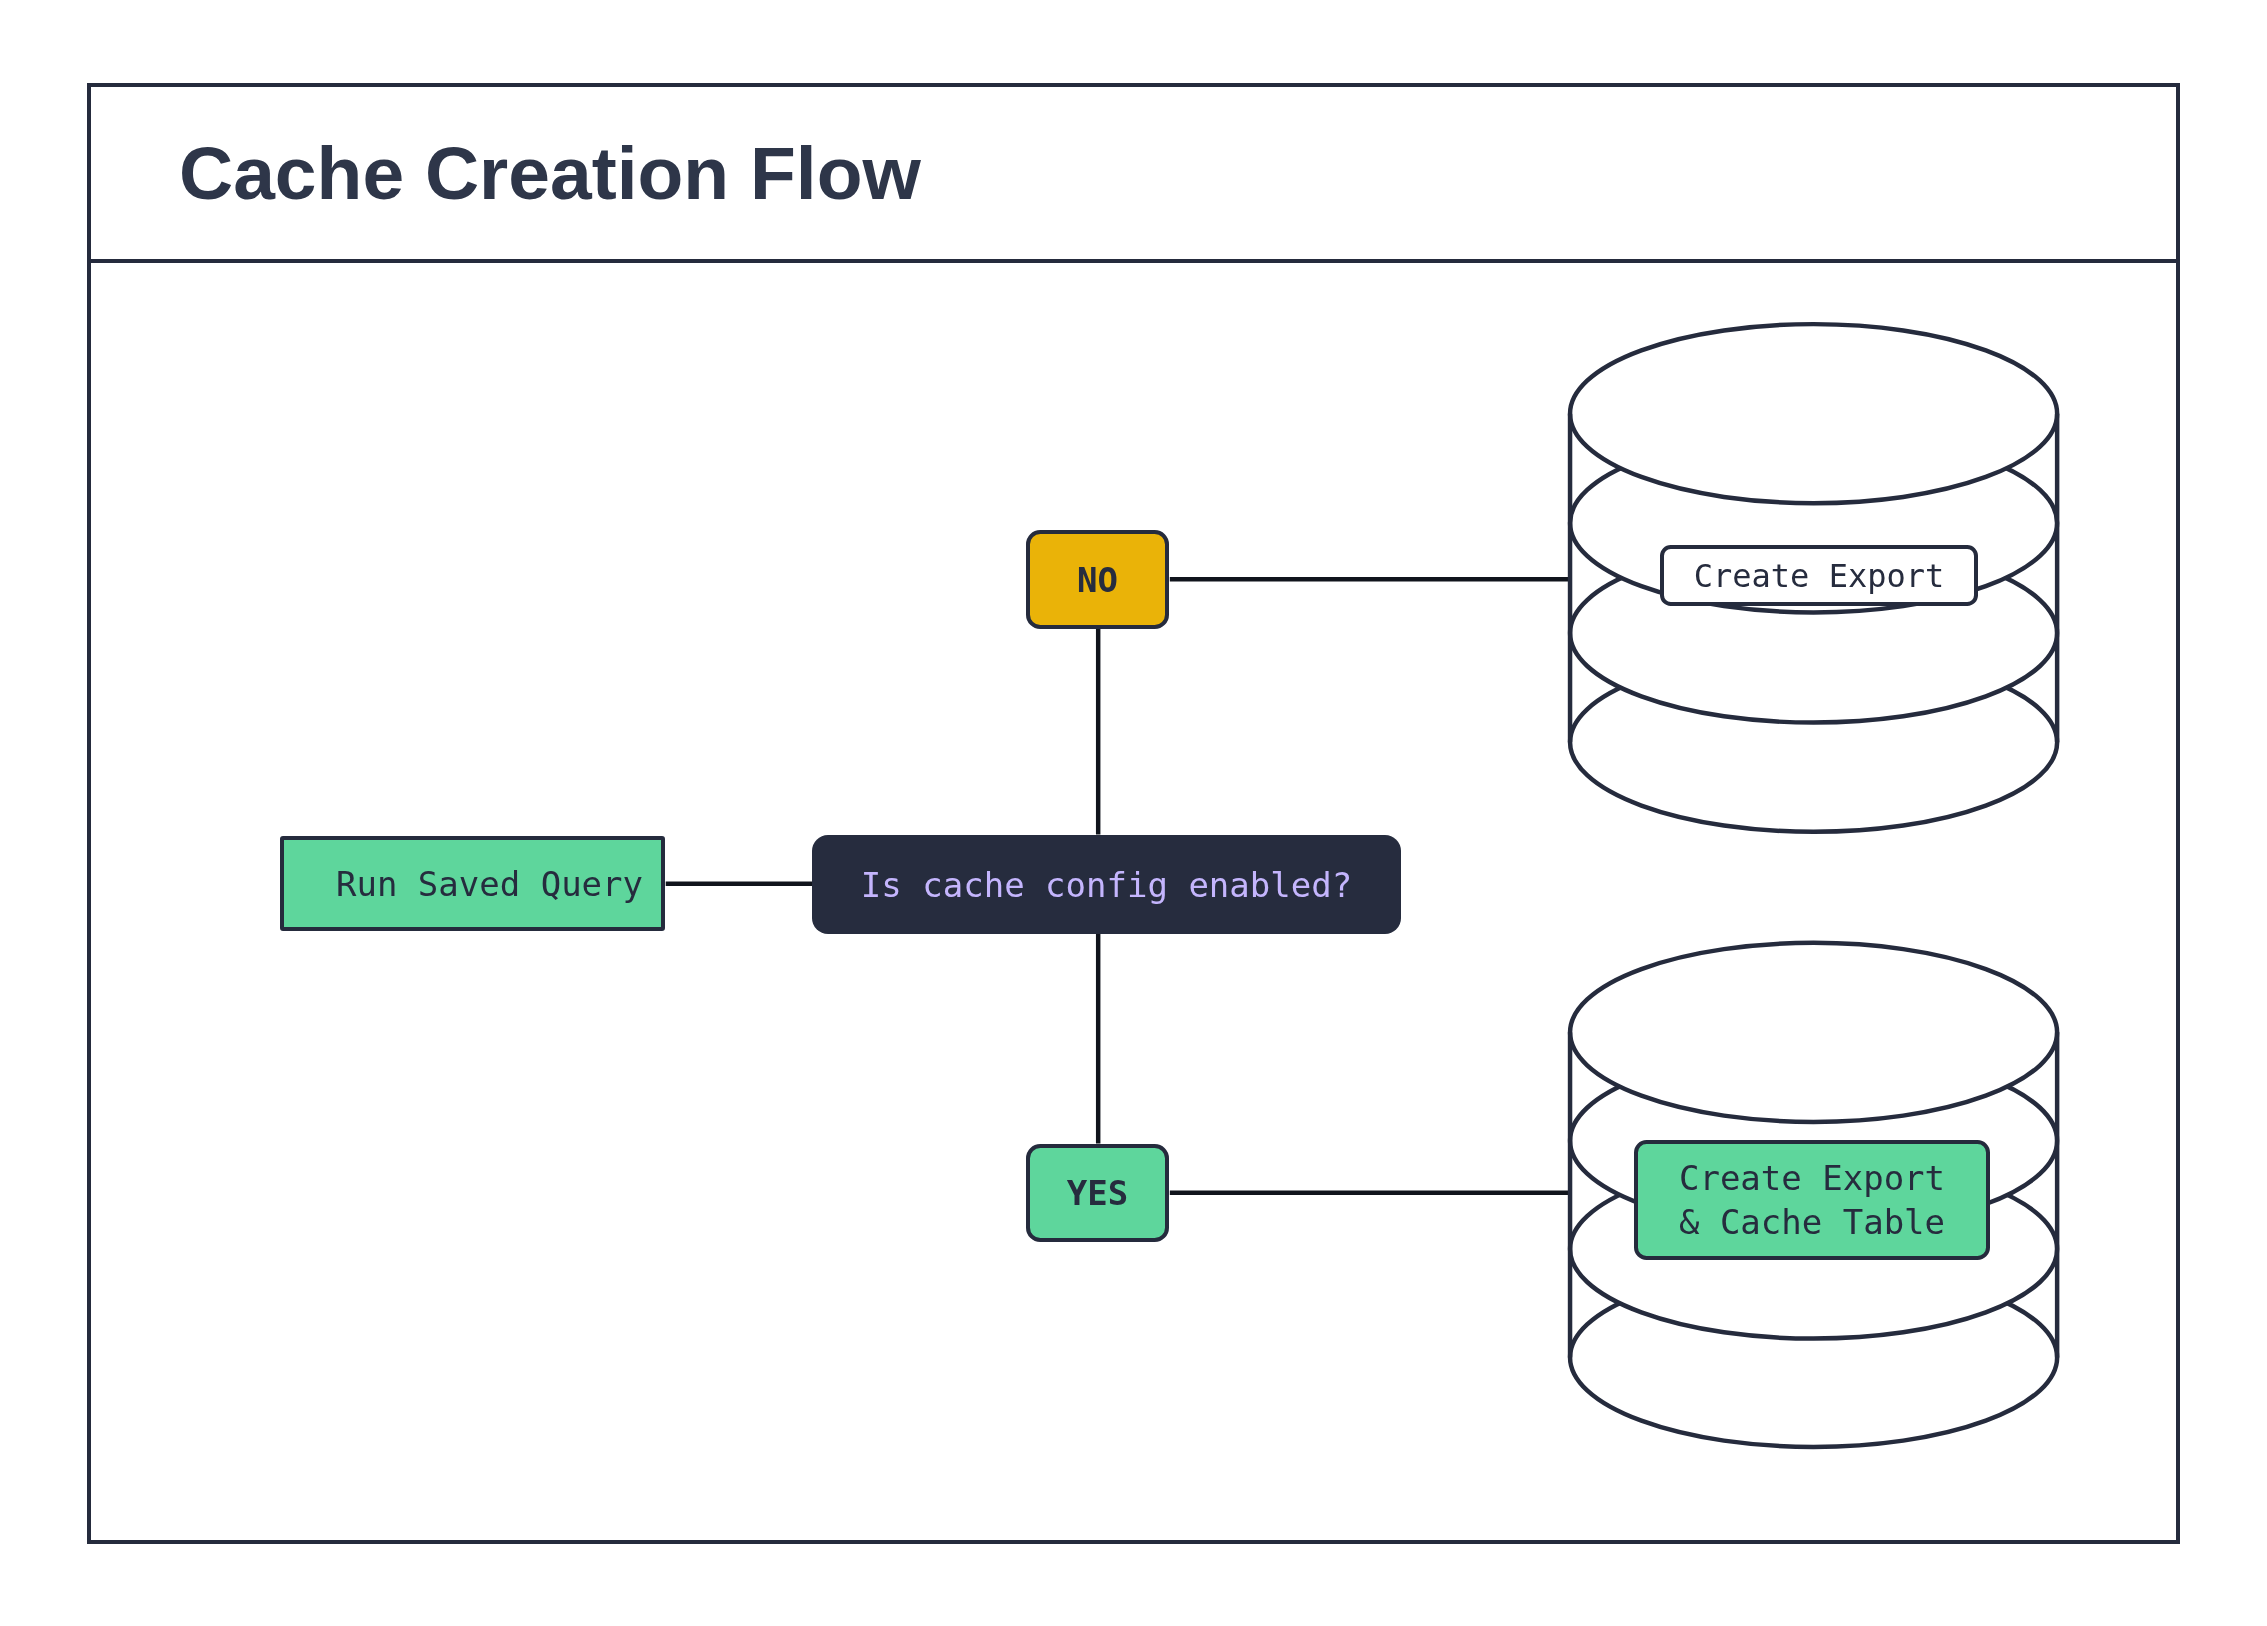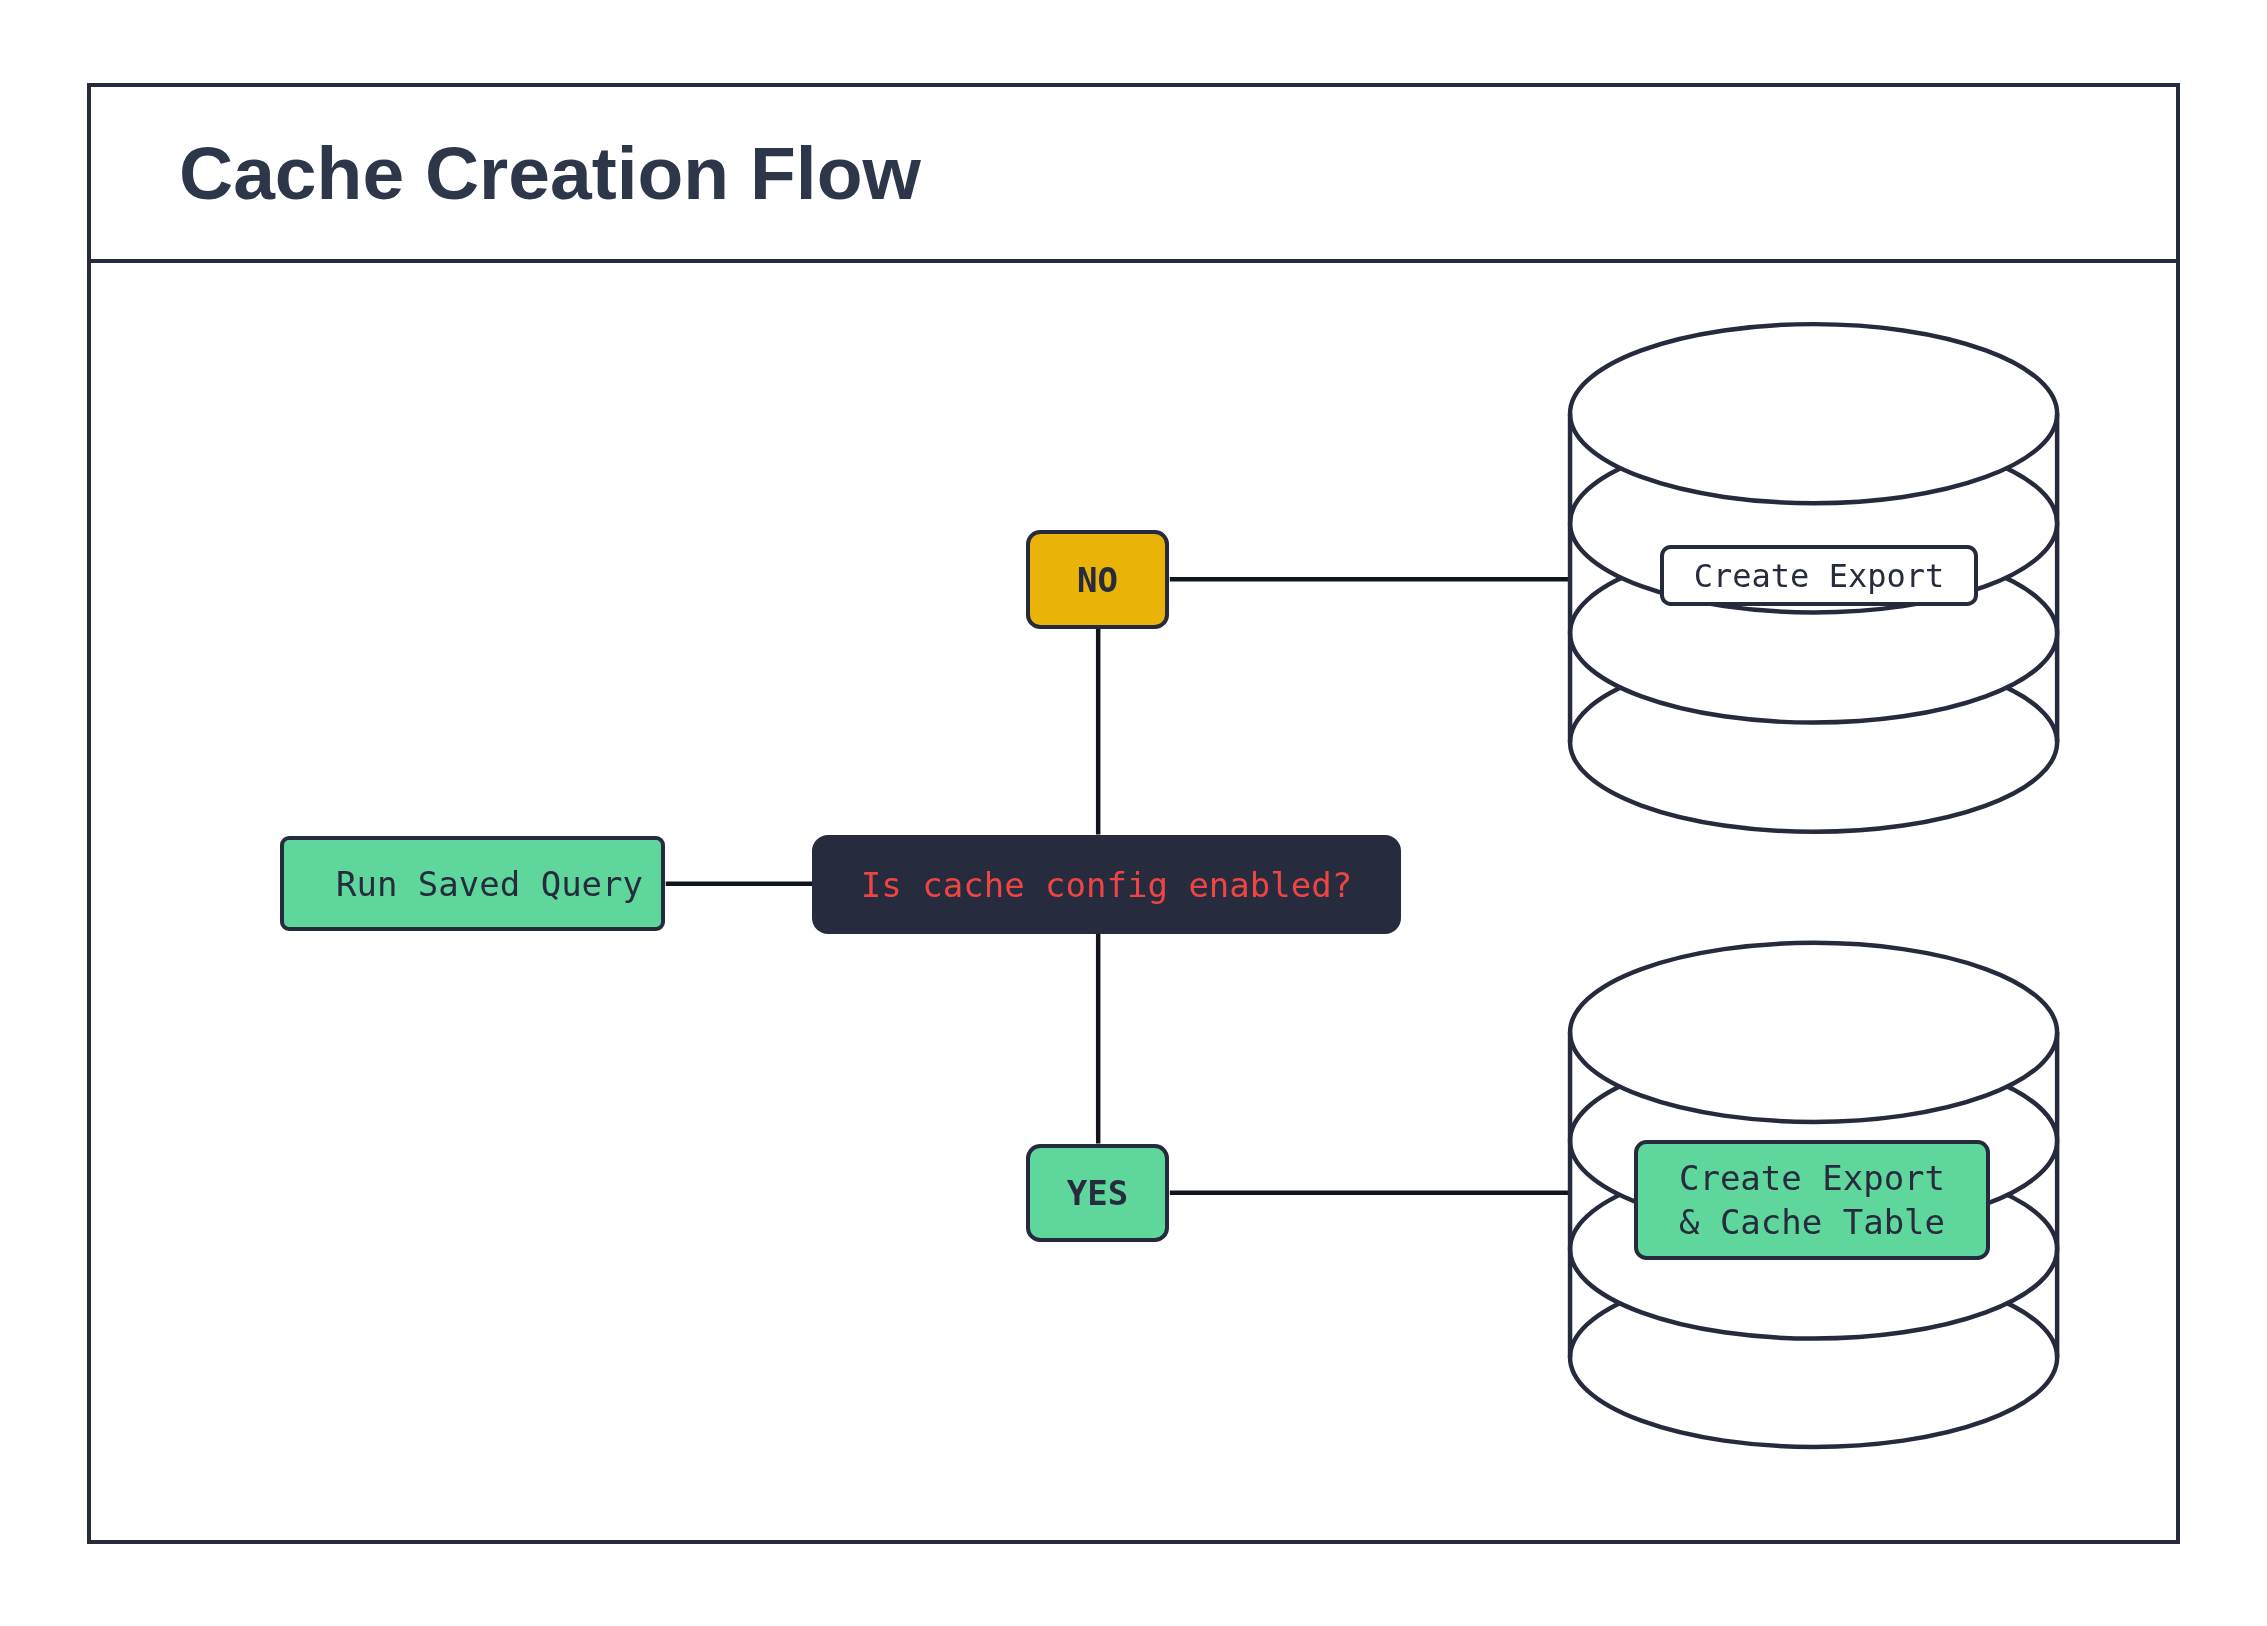--- a/index.html
+++ b/index.html
@@ -76,31 +76,31 @@
     justify-content: center;
     text-align: center;
     font-family: "DejaVu Sans Mono", monospace;
     color: #262C3E;
   }
   .node-run {
     left: 280px; top: 836px;
     width: 385px; height: 95px;
     background: #5ED69C;
     border: 4.5px solid #252B3D;
-    border-radius: 9px;
+    border-radius: 3px;
     font-size: 34px;
     font-weight: 500;
     padding-left: 34px;
   }
   .node-question {
     left: 812px; top: 835px;
     width: 589px; height: 99px;
     background: #262C3E;
     border-radius: 16px;
-    color: #ef4444;
+    color: #c4b5fd;
     font-size: 34px;
     font-weight: 500;
   }
   .node-no {
     left: 1026px; top: 530px;
     width: 143px; height: 99px;
     background: #eab308;
     border: 4.5px solid #252B3D;
     border-radius: 14.3px;
     font-size: 34px;

